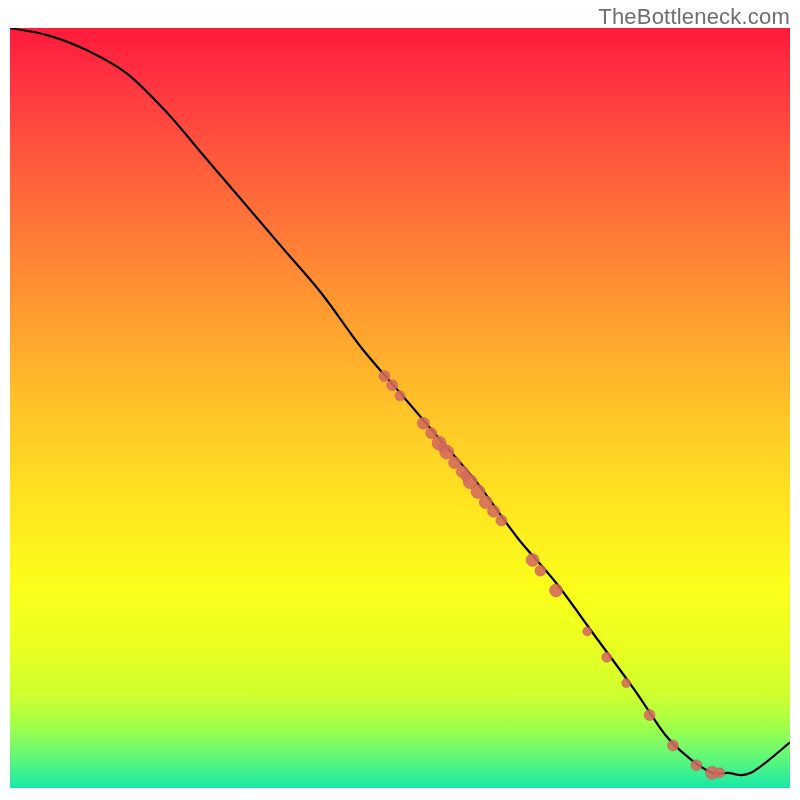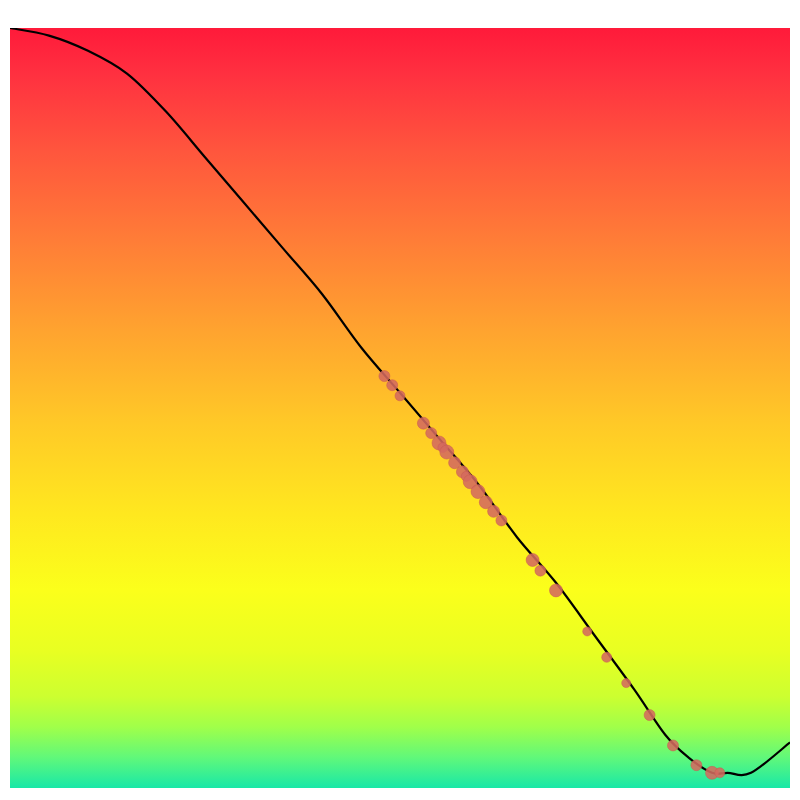--- a/index.html
+++ b/index.html
@@ -53,20 +53,21 @@
     font-weight: 400;
     color: #6e6e6e;
     letter-spacing: 0.2px;
   }
 </style>
 </head>
 <body>
 
 <div class="chart-container">
 
+  <div class="attribution">TheBottleneck.com</div>
 
   <div class="plot-area"></div>
 
   <svg class="plot-svg" viewBox="0 0 780 760" preserveAspectRatio="none">
     <path id="curve-path" fill="none" stroke="#000000" stroke-width="2.2" stroke-linejoin="round" d="M 0 0 C 6.5 1.2666666666666704, 26 3.8000000000000114, 39 7.600000000000023 C 52 11.400000000000034, 65 16.466666666666736, 78 22.800000000000068 C 91 29.1333333333334, 104 35.4666666666667, 117 45.60000000000002 C 130 55.73333333333335, 143 69.66666666666669, 156 83.60000000000002 C 169 97.53333333333336, 182 114.00000000000006, 195 129.20000000000005 C 208 144.40000000000003, 221 159.59999999999997, 234 174.79999999999995 C 247 189.99999999999994, 260 205.19999999999996, 273 220.39999999999998 C 286 235.6, 299 249.53333333333333, 312 266 C 325 282.4666666666667, 338 302.73333333333335, 351 319.20000000000005 C 364 335.66666666666674, 377 349.6, 390 364.8 C 403 380, 416.00000000000006 395.2, 429.00000000000006 410.4 C 442.00000000000006 425.59999999999997, 455 439.5333333333333, 468 456 C 481 472.4666666666667, 494 492.73333333333335, 507 509.2 C 520 525.6666666666666, 533 538.3333333333333, 546 554.8 C 559 571.2666666666667, 572 590.2666666666667, 585 608 C 598 625.7333333333333, 612.3 644.7333333333333, 624 661.2 C 635.7 677.6666666666667, 646.0999999999999 695.4, 655.1999999999999 706.8 C 664.3 718.1999999999999, 670.8 723.2666666666667, 678.6 729.6 C 686.4000000000001 735.9333333333334, 695.5 742.2666666666667, 702 744.8 C 708.5 747.3333333333333, 711.1 744.8, 717.6 744.8 C 724.1 744.8, 730.6 749.8666666666666, 741 744.8 C 751.4 739.7333333333333, 773.5 719.4666666666667, 780 714.4"></path>
     <g id="dots">
         <circle cx="374.4" cy="348.08" r="5.5" fill="#d46a5f" stroke="#c95a50" stroke-width="0.5" fill-opacity="0.88"></circle>
         <circle cx="382.2" cy="357.2" r="5.5" fill="#d46a5f" stroke="#c95a50" stroke-width="0.5" fill-opacity="0.88"></circle>
         <circle cx="390" cy="367.84" r="5" fill="#d46a5f" stroke="#c95a50" stroke-width="0.5" fill-opacity="0.88"></circle>
         <circle cx="413.40000000000003" cy="395.2" r="6" fill="#d46a5f" stroke="#c95a50" stroke-width="0.5" fill-opacity="0.88"></circle>

